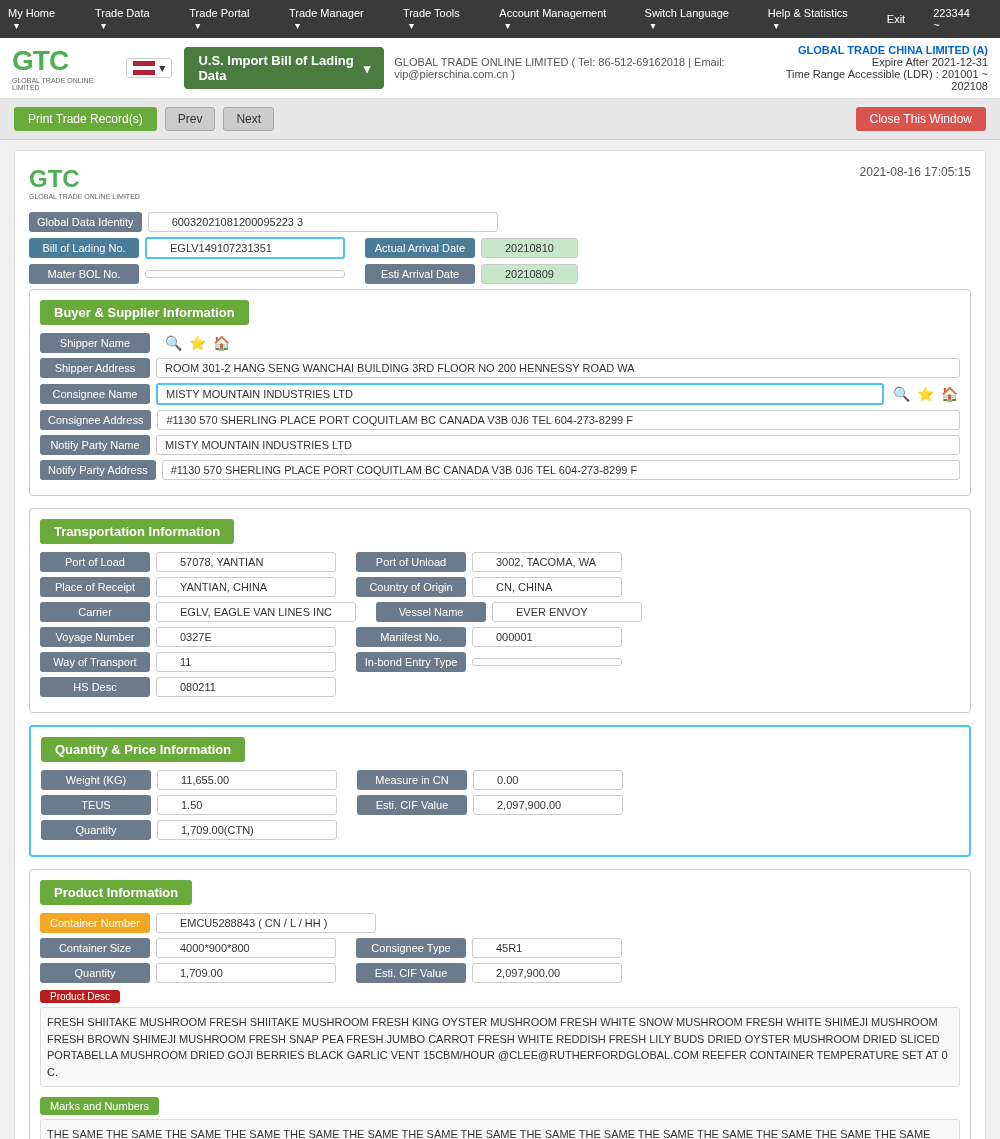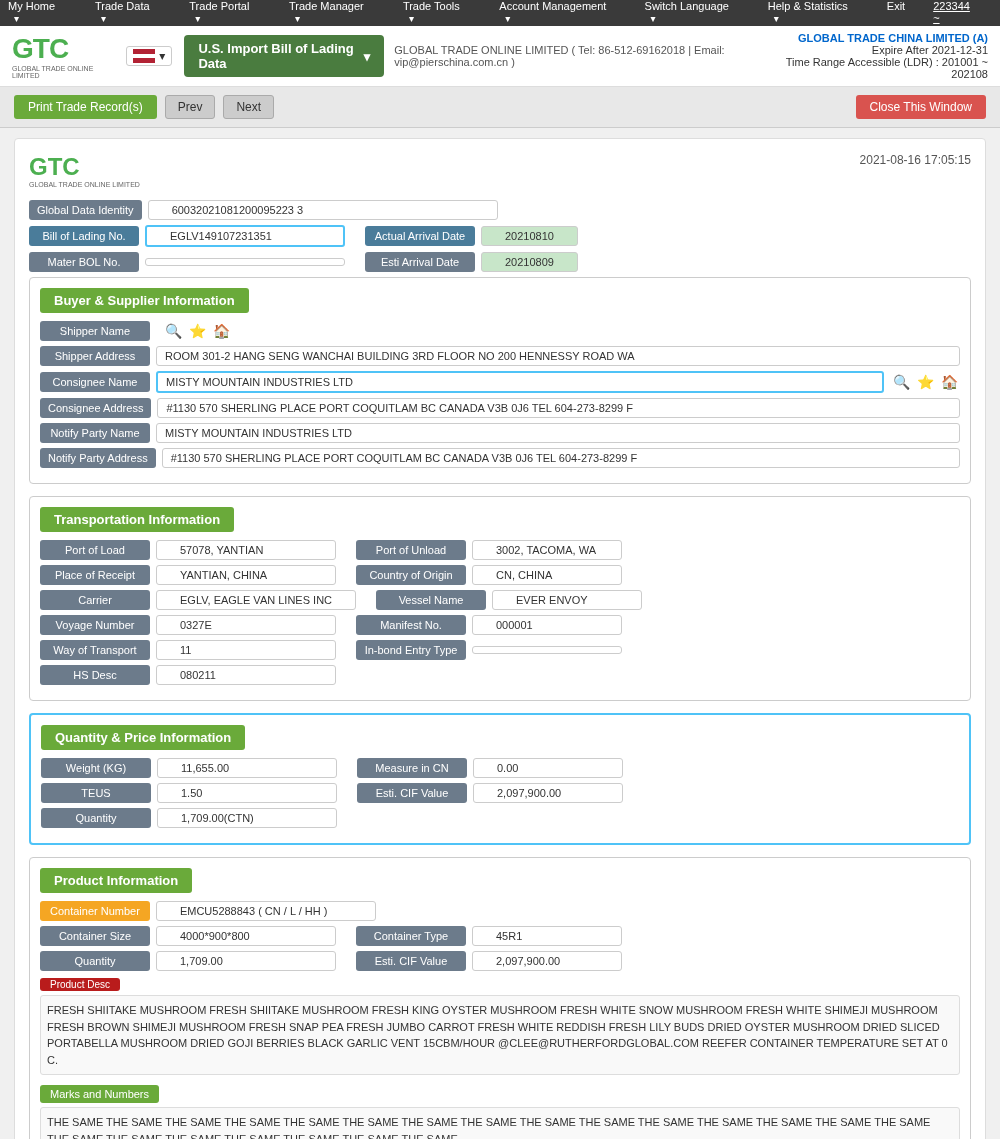--- a/index.html
+++ b/index.html
@@ -1,19 +1,19 @@
 <!DOCTYPE html>
 <html><head>
   <meta charset="utf-8">
   <style>
     * { box-sizing: border-box; margin: 0; padding: 0; }
     body { font-family: Arial, sans-serif; font-size: 12px; background: #f0f0f0; color: #333; }
 
     
-    .top-nav { background: #3a3a3a; color: #fff; display: flex; align-items: flex-start; padding: 0 8px; height: 26px; font-size: 11px; }
+    .top-nav { background: #3a3a3a; color: #fff; display: flex; align-items: center; padding: 0 8px; height: 38px; font-size: 11px; }
     .top-nav span { margin-right: 14px; cursor: pointer; }
     .top-nav .exit { margin-left: auto; }
 
     
     .header { background: #fff; display: flex; align-items: center; padding: 6px 12px; border-bottom: 1px solid #ddd; }
     .logo-area { display: flex; align-items: center; width: 120px; }
     .flag-selector { display: flex; align-items: center; margin: 0 12px; border: 1px solid #ccc; padding: 2px 6px; border-radius: 3px; cursor: pointer; font-size: 12px; }
     .flag-icon { width: 22px; height: 14px; background: linear-gradient(180deg, #B22234 33%, #fff 33%, #fff 66%, #B22234 66%); display: inline-block; margin-right: 4px; position: relative; }
     .bill-selector { background: #4a7c3f; color: #fff; border-radius: 4px; padding: 6px 14px; font-size: 13px; font-weight: bold; display: flex; align-items: center; cursor: pointer; }
     .bill-selector .arrow { margin-left: 8px; }
@@ -78,21 +78,21 @@
 <div class="top-nav">
   <span>My Home <span class="nav-arrow">▾</span></span>
   <span>Trade Data <span class="nav-arrow">▾</span></span>
   <span>Trade Portal <span class="nav-arrow">▾</span></span>
   <span>Trade Manager <span class="nav-arrow">▾</span></span>
   <span>Trade Tools <span class="nav-arrow">▾</span></span>
   <span>Account Management <span class="nav-arrow">▾</span></span>
   <span>Switch Language <span class="nav-arrow">▾</span></span>
   <span>Help &amp; Statistics <span class="nav-arrow">▾</span></span>
   <span class="exit">Exit</span>
-  <span style="margin-left:14px;text-decoration:underline;">223344 ~</span>
+  <span style="margin-left:14px;">223344 ~</span>
 </div>
 
 <div class="header">
   <div class="logo-area">
     <div>
       <div class="gtc-logo-text">GTC</div>
       <div class="gtc-logo-sub">GLOBAL TRADE ONLINE LIMITED</div>
     </div>
   </div>
   <div class="flag-selector">
@@ -272,21 +272,21 @@
       
       <div class="field-row">
         <div class="container-number-label">Container Number</div>
         <div class="field-value" style="min-width:220px;">EMCU5288843 ( CN / L / HH )</div>
       </div>
 
       
       <div class="field-row">
         <div class="field-label">Container Size</div>
         <div class="field-value" style="min-width:180px;margin-right:20px;">4000*900*800</div>
-        <div class="field-label">Container Type</div>
+        <div class="field-label">Consignee Type</div>
         <div class="field-value" style="min-width:150px;">45R1</div>
       </div>
 
       
       <div class="field-row">
         <div class="field-label">Quantity</div>
         <div class="field-value" style="min-width:180px;margin-right:20px;">1,709.00</div>
         <div class="field-label">Esti. CIF Value</div>
         <div class="field-value" style="min-width:150px;">2,097,900.00</div>
       </div>

